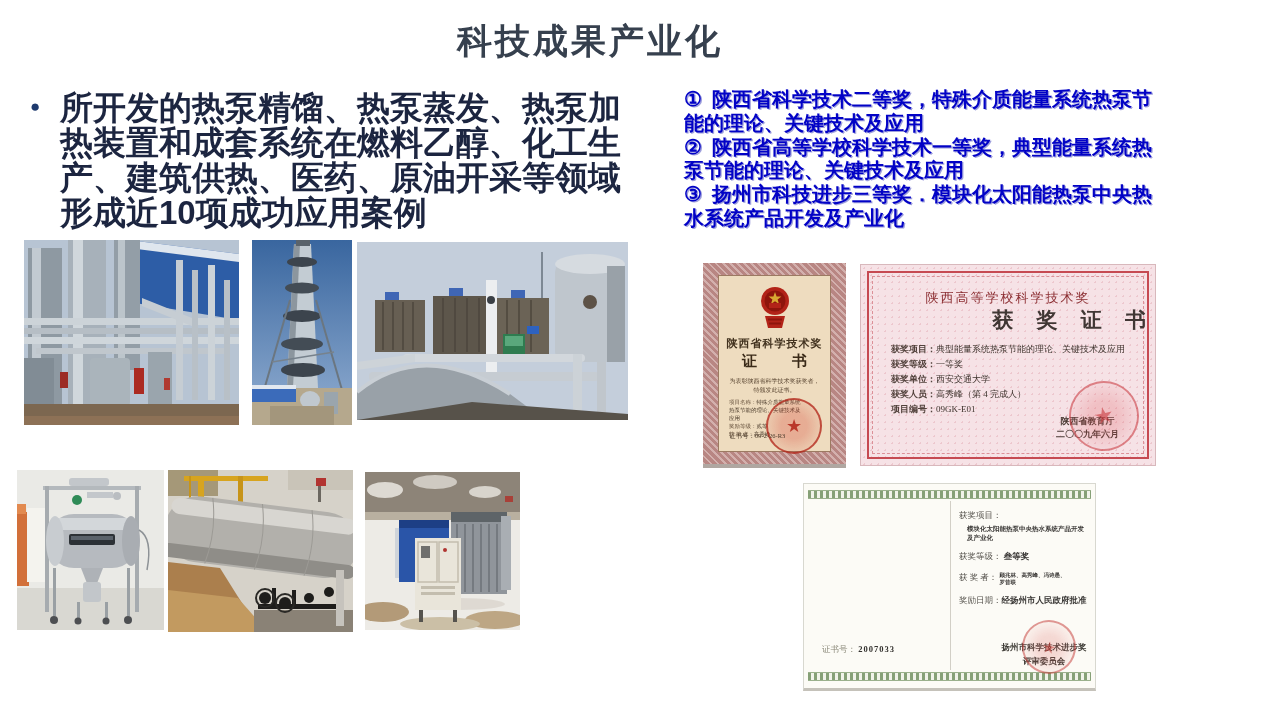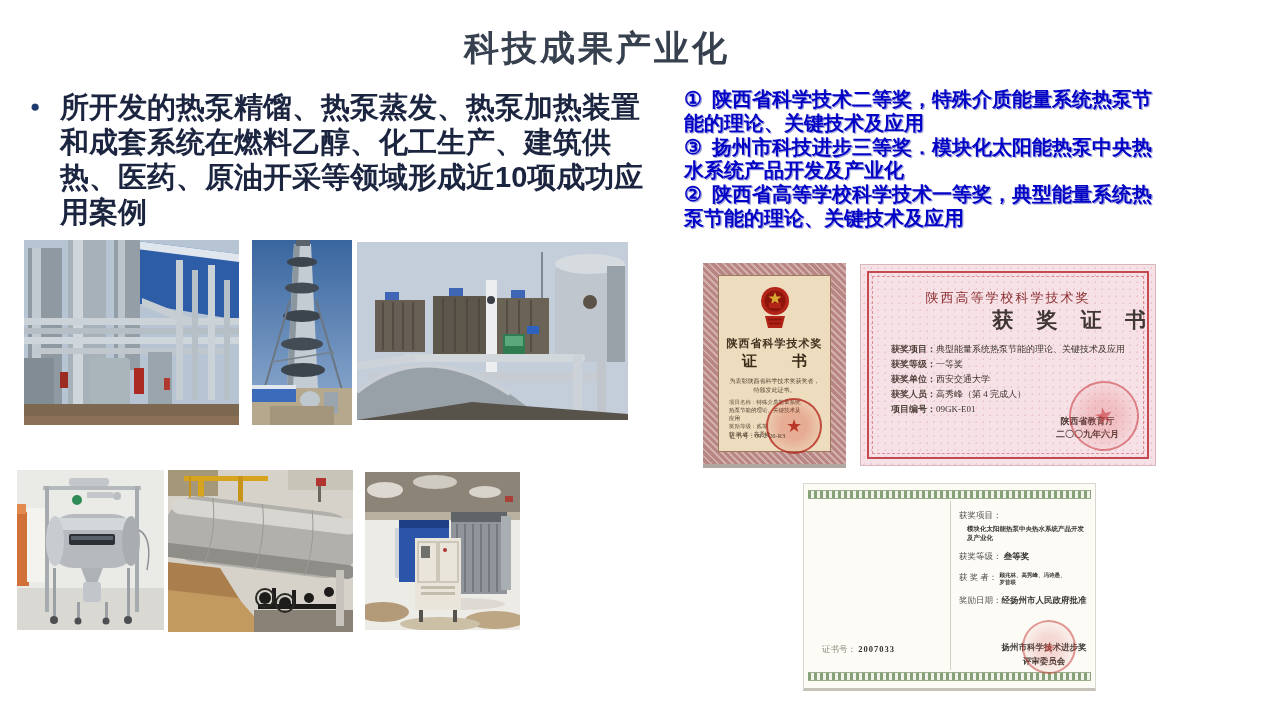--- a/index.html
+++ b/index.html
@@ -1,24 +1,24 @@
 <!DOCTYPE html>
 <html><head>
 <meta charset="utf-8">
 <style>
   html,body{margin:0;padding:0;background:#888;}
   #slide{position:relative;width:1280px;height:720px;background:#ffffff;overflow:hidden;
          font-family:"Liberation Sans",sans-serif;}
   
-  .slide-title{position:absolute;left:0;top:18px;width:1180px;margin:7px;text-align:center;
+  .slide-title{position:absolute;left:0;top:18px;width:1180px;margin:0;text-align:center;
     font-size:35px;font-weight:700;letter-spacing:3px;color:#36404E;}
   
   .bullet-block{position:absolute;left:30px;top:90px;width:622px;display:flex;}
   .bullet-marker{flex:0 0 30px;font-size:17px;color:#1E3A6E;padding-top:7px;}
-  .bullet-text{margin:0;font-size:29px;line-height:35px;font-weight:700;color:#1C2540;}
+  .bullet-text{margin:0;font-size:33px;line-height:35px;font-weight:700;color:#1C2540;}
   
   .awards{position:absolute;left:684px;top:88px;width:480px;}
   .award{margin:0;font-size:20px;line-height:23.8px;font-weight:700;color:#0202C6;
     text-shadow:1.3px 1.3px 0 #9fa0dc;}
   .award .anum{margin-right:10px;}
   
   .photo{position:absolute;margin:0;padding:0;}
   .photo svg{display:block;width:100%;height:100%;}
   #p1{left:24px; top:240px;width:215px;height:185px;}
   #p2{left:252px;top:240px;width:100px;height:185px;}
@@ -102,22 +102,22 @@
 
   <h1 class="slide-title">科技成果产业化</h1>
 
   <div class="bullet-block">
     <span class="bullet-marker">●</span>
     <p class="bullet-text">所开发的热泵精馏、热泵蒸发、热泵加热装置和成套系统在燃料乙醇、化工生产、建筑供热、医药、原油开采等领域形成近10项成功应用案例</p>
   </div>
 
   <div class="awards">
     <p class="award"><span class="anum">①</span><span>陕西省科学技术二等奖，特殊介质能量系统热泵节能的理论、关键技术及应用</span></p>
+    <p class="award"><span class="anum">②</span><span>陕西省高等学校科学技术一等奖，典型能量系统热泵节能的理论、关键技术及应用</span></p>
     <p class="award"><span class="anum">③</span><span>扬州市科技进步三等奖．模块化太阳能热泵中央热水系统产品开发及产业化</span></p>
-    <p class="award"><span class="anum">②</span><span>陕西省高等学校科学技术一等奖，典型能量系统热泵节能的理论、关键技术及应用</span></p>
   </div>
 
   <figure class="photo" id="p1">
     <svg viewBox="0 0 215 185">
       <rect width="215" height="185" fill="#b7c4d3"></rect>
       <polygon points="105,0 215,14 215,80 105,62" fill="#2d5da6"></polygon>
       <polygon points="105,0 215,14 215,22 105,8" fill="#dfe6ee"></polygon>
       <rect x="4" y="8" width="34" height="158" fill="#8e99a2"></rect>
       <rect x="8" y="8" width="9" height="158" fill="#c2cad1"></rect>
       <rect x="44" y="0" width="38" height="172" fill="#a7b1ba"></rect>

